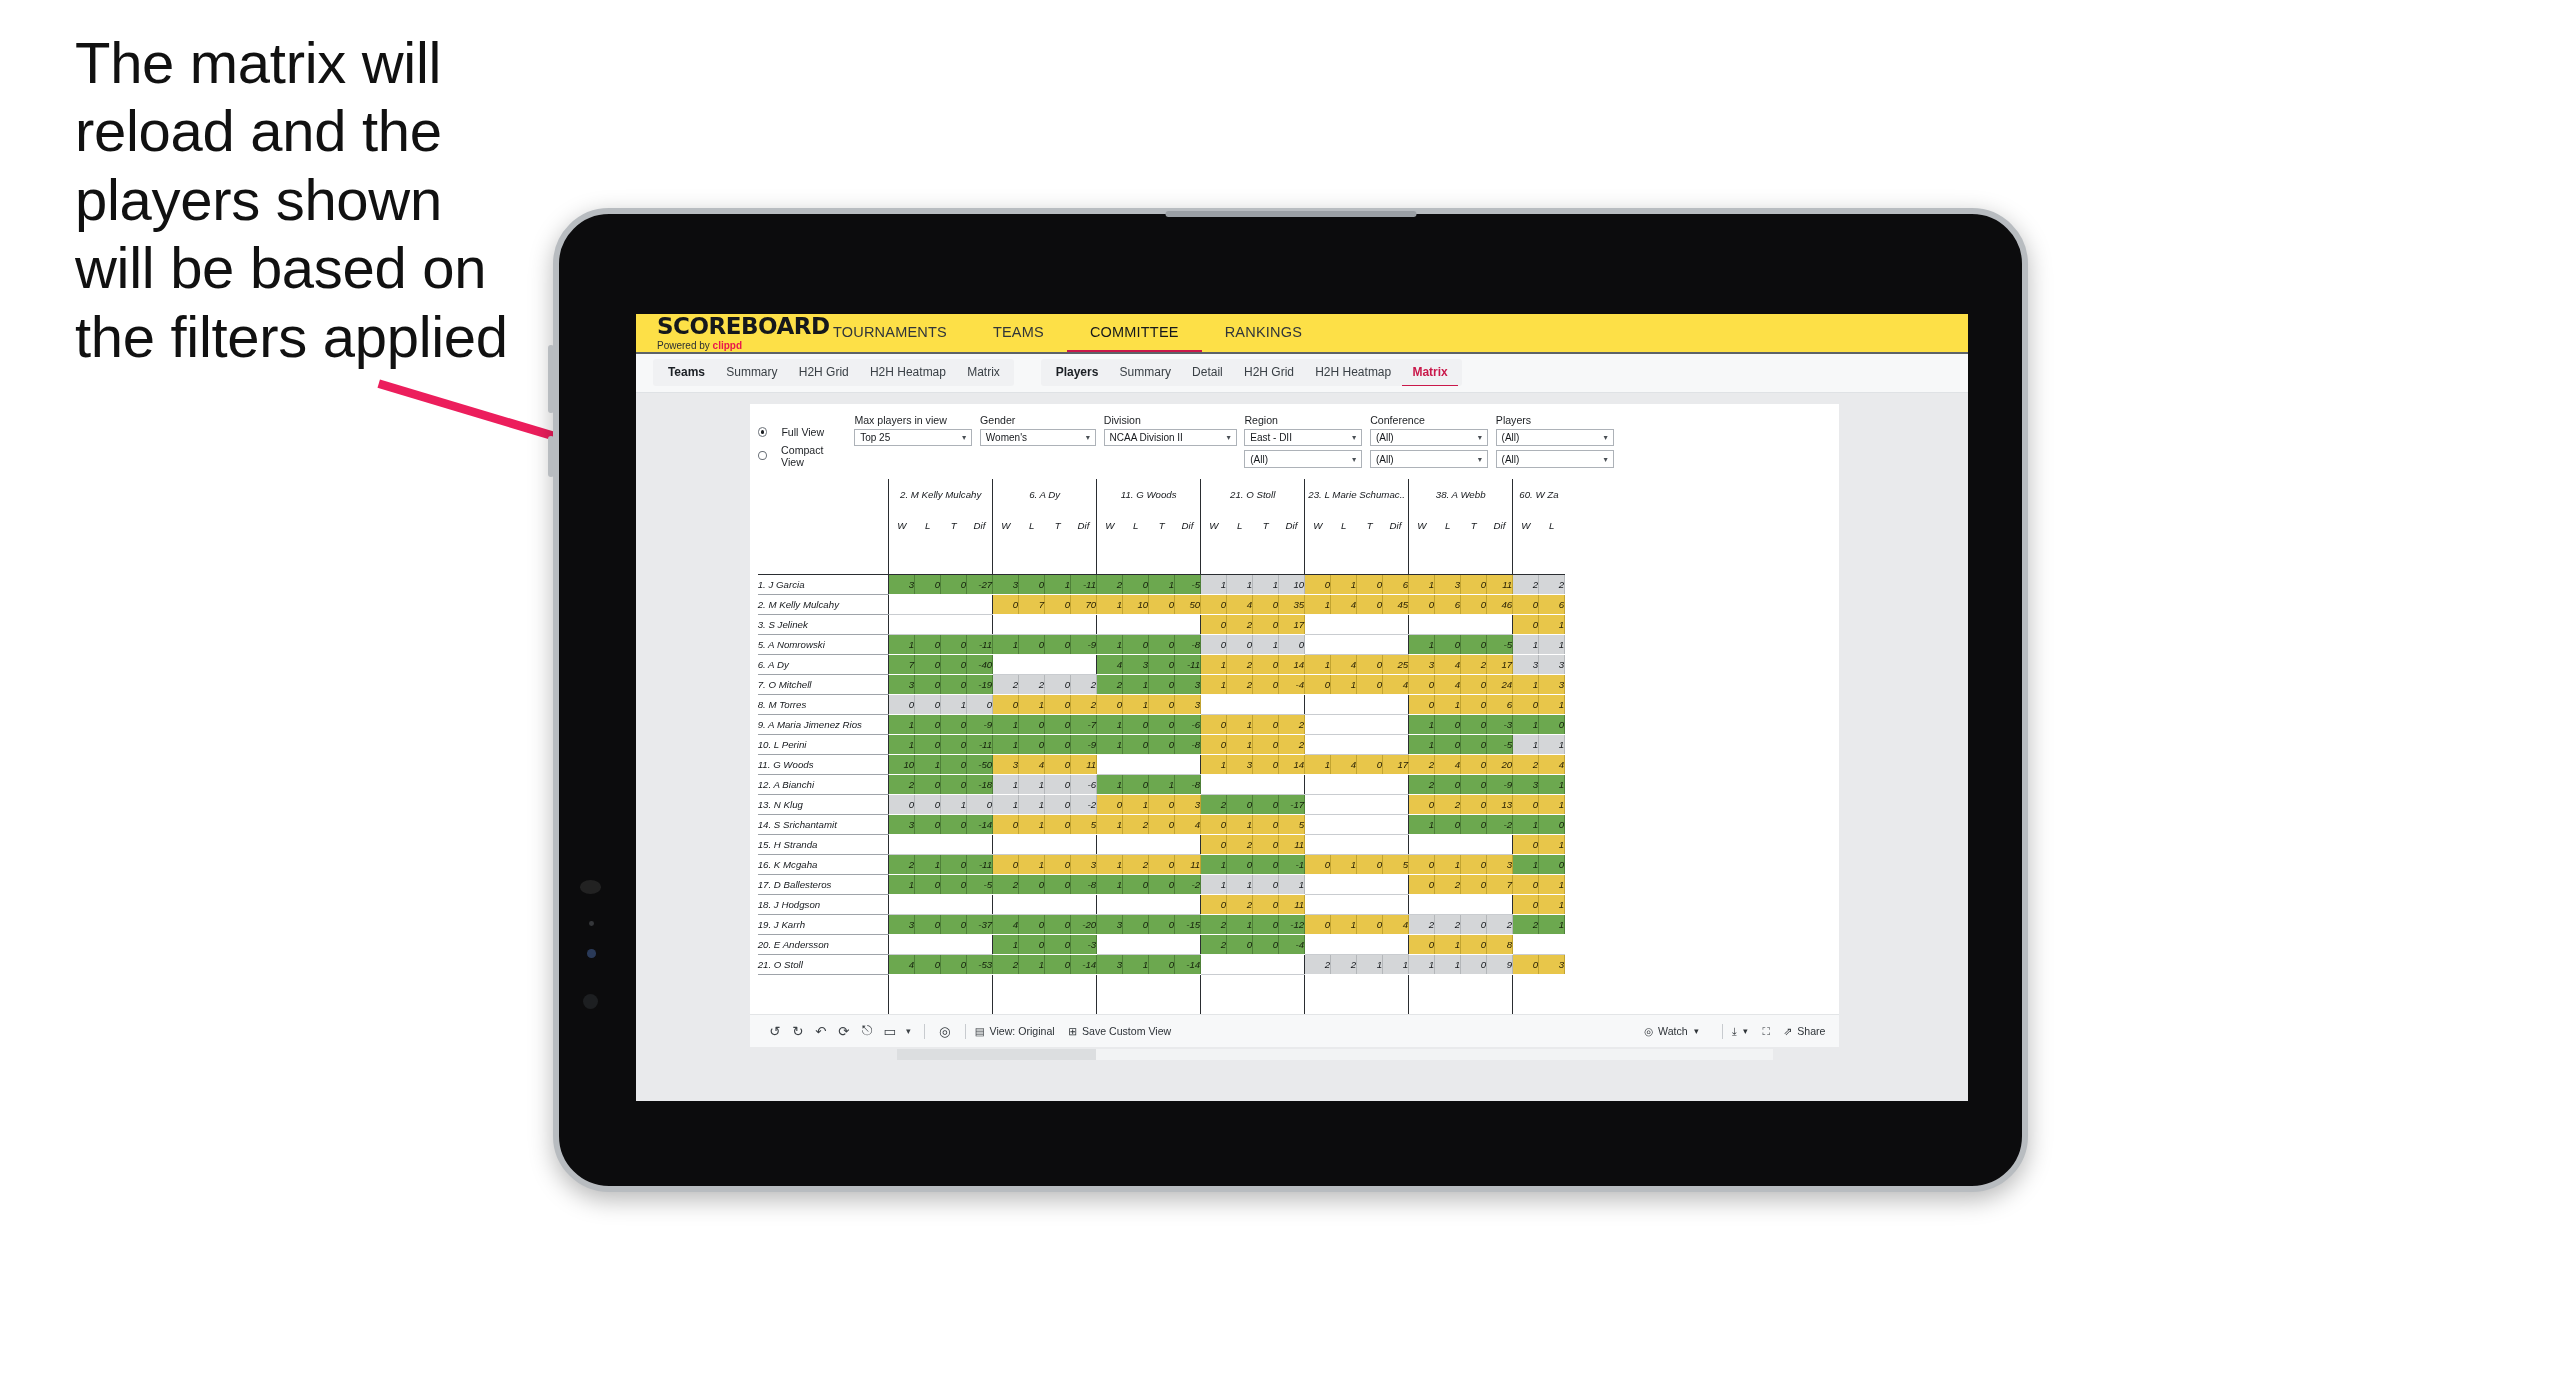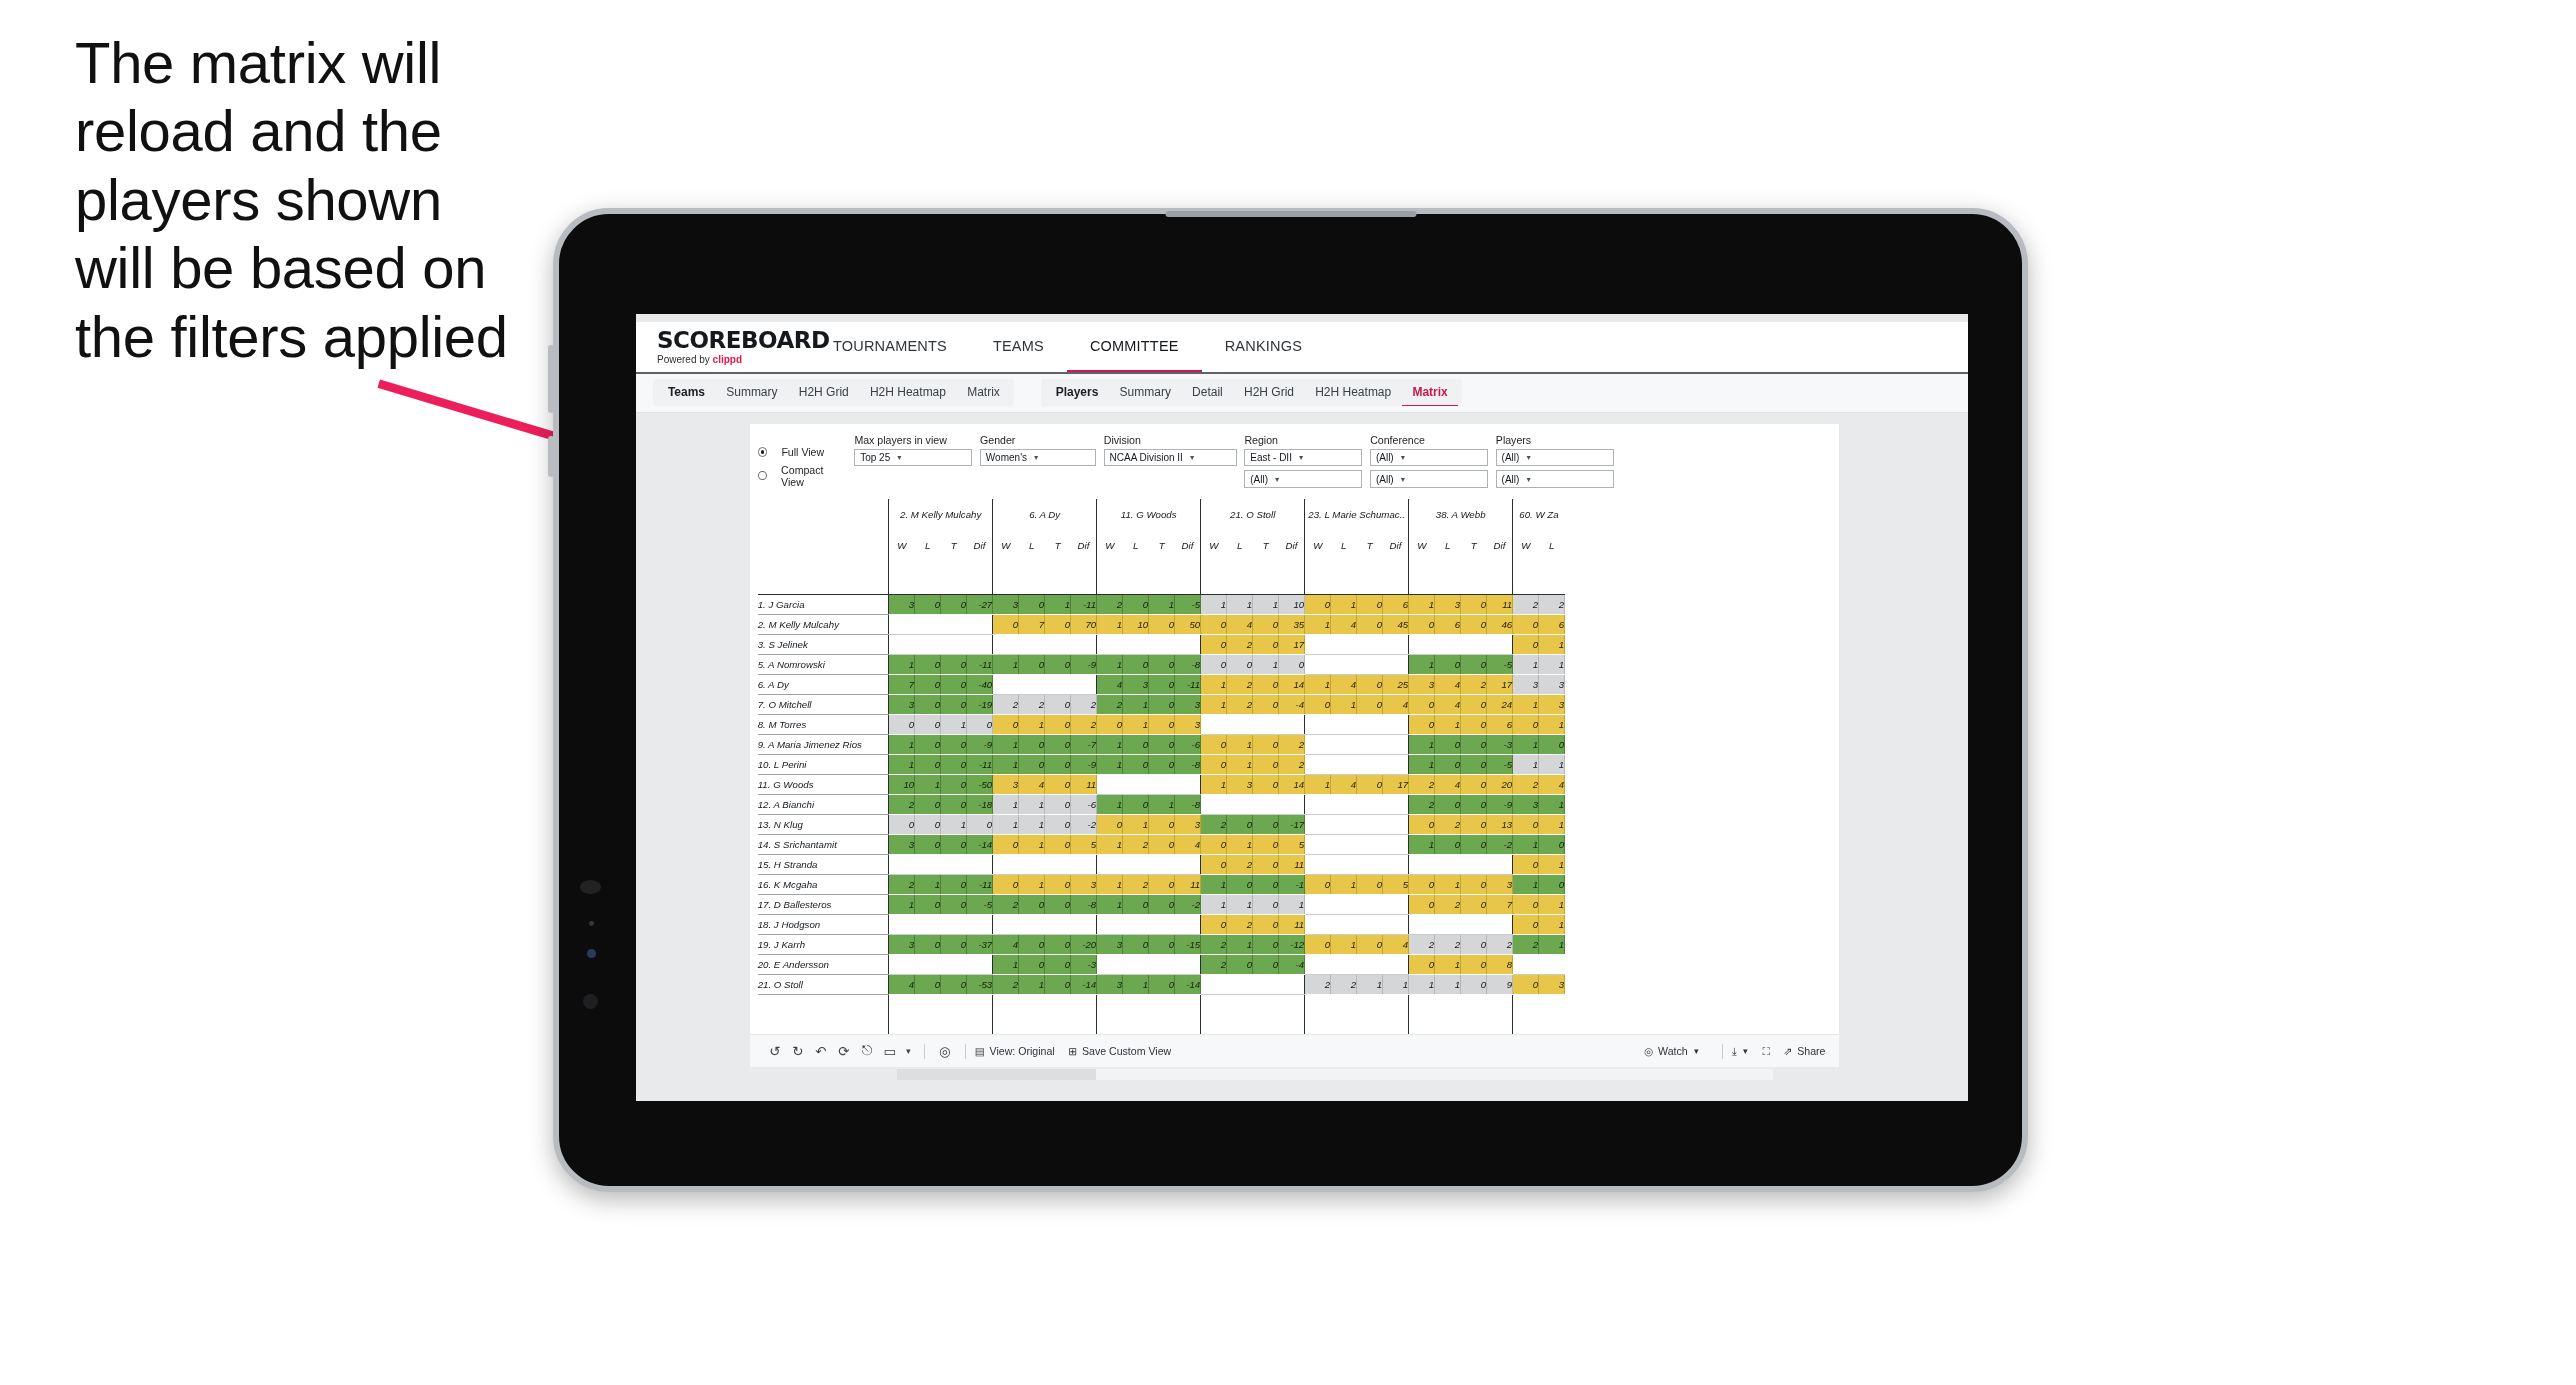--- a/index.html
+++ b/index.html
@@ -40,21 +40,21 @@
   .dot-lg { position: absolute; left: 24px; width: 15.4px; height: 15.4px; border-radius: 50%; background:#1d1f21; }
 
   
   .screen {
     position: absolute; left: 77px; top: 100px;
     width: 1332px; height: 787px;
     background: #e9eaec; overflow: hidden;
   }
 
   
-  .topnav { height: 50px; background: #ffffff; display:flex; align-items:stretch;margin-top:8px; }
+  .topnav { height: 38px; background: #fde047; display:flex; align-items:stretch; }
   .brand { width: 174px; display:flex; flex-direction:column; justify-content:center; padding-left: 21px; }
   .brand-name {
     font-family: "DejaVu Sans", sans-serif; font-weight: 700; font-size: 23px;
     letter-spacing: -0.5px; color: #15181c; line-height: 1; transform: scaleX(1.0);
   }
   .brand-sub { font-size: 10px; color: #2b2f33; margin-top: 2.9px; }
   .brand-sub b { color: #e8174c; font-weight: 700; }
   .topnav-items { display:flex; align-items:stretch; }
   .topnav-item {
     display:flex; align-items:center; padding: 16px 23px; font-size: 14.5px;
@@ -81,21 +81,21 @@
   
   .filters { display:flex; padding: 9.7px 7.7px 5.8px 7.7px; gap: 0px; }
   .fcol { margin-right: 7.7px; }
   .fcol.radio { width: 89px; padding-top: 11.6px; }
   .radio-row { display:flex; align-items:center; gap:14px; font-size: 10.6px; color:#1c1f23; margin-bottom: 5.8px; }
   .radio-dot { width: 9.7px; height:9.7px; border-radius:50%; border:1px solid #6b7178; background:#fff; position:relative; }
   .radio-dot.on::after { content:""; position:absolute; left:1.9px; top:1.9px; width:3.9px; height:3.9px; border-radius:50%; background:#1c1f23; }
   .flabel { font-size: 10.6px; color:#1c1f23; margin-bottom: 2.9px; white-space:nowrap; }
   .fsel {
     height: 17.4px; border:1px solid #adb2b8; background:#fff; display:flex; align-items:center;
-    padding: 0 3.9px 0 4.8px; font-size: 10px; color:#15181c; white-space:nowrap;
+    justify-content:space-between; padding: 0 3.9px 0 4.8px; font-size: 10px; color:#15181c; white-space:nowrap;
   }
   .fsel + .fsel { margin-top: 3.9px; }
   .caret { font-size: 6.8px; color:#4a4f55; margin-left: 5.8px; }
   .w-max { width: 118px; } .w-gen { width: 116px; } .w-div { width: 133px; }
   .w-reg { width: 118px; } .w-conf { width: 118px; } .w-ply { width: 118px; }
 
   
   .matrix-wrap { position:relative; margin-left: 7.7px; width: 1015px; }
   table.matrix { border-collapse: collapse; table-layout: fixed; font-size: 9.7px; color:#15181c;font-style:italic; }
   table.matrix th, table.matrix td { padding: 0; }

